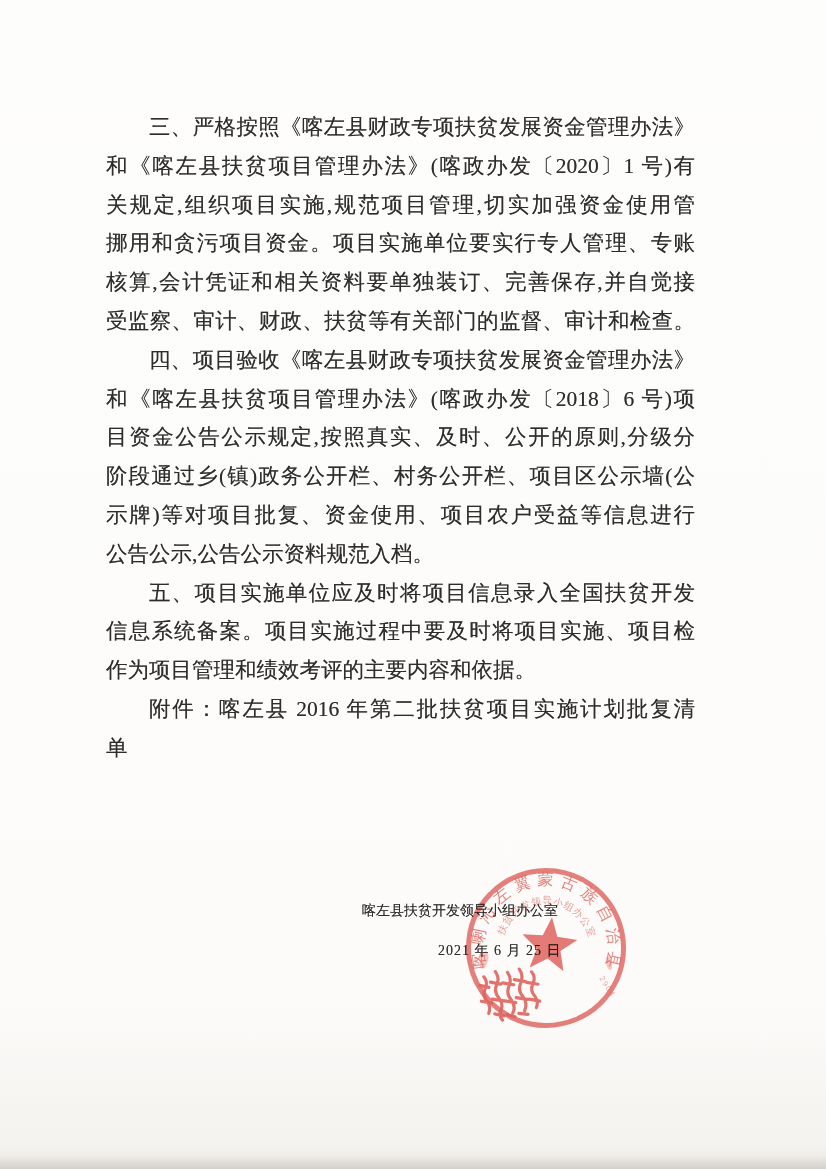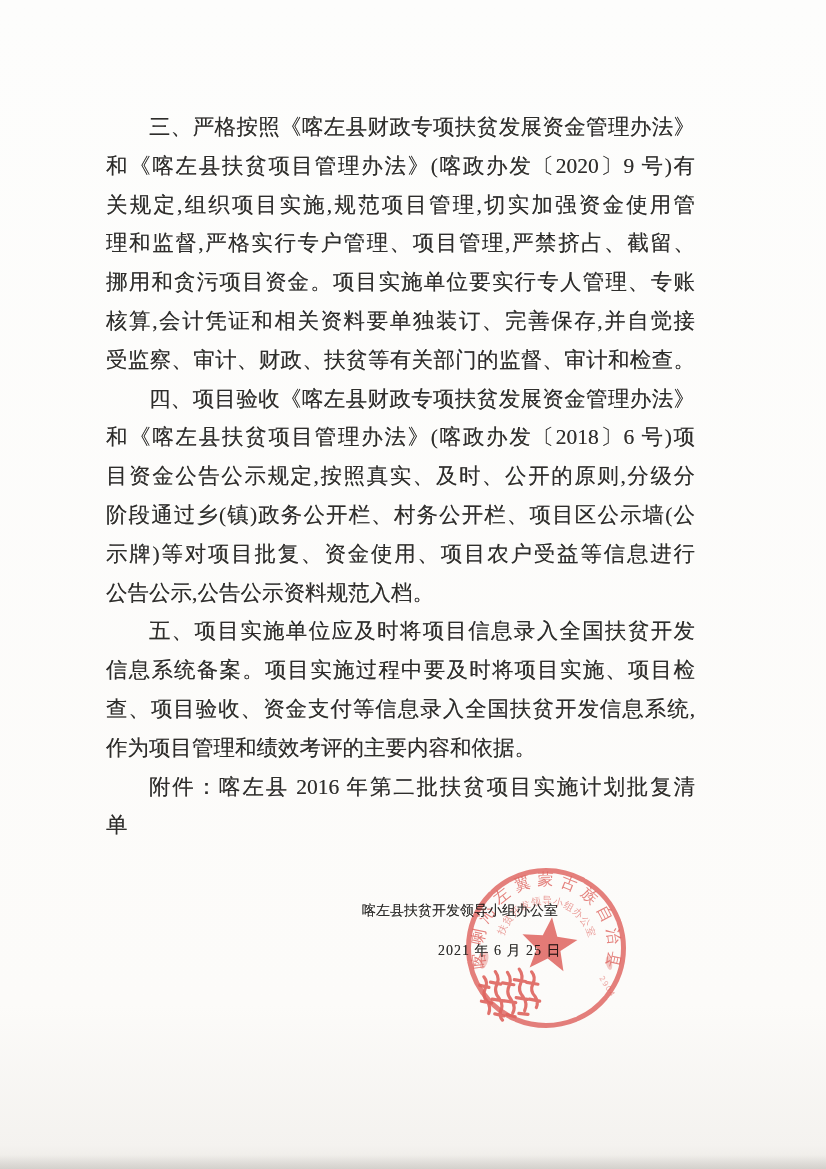--- a/index.html
+++ b/index.html
@@ -109,39 +109,37 @@
   .seal .blotch { fill: var(--seal, #dd4f4a); opacity: 0.35; }
 </style>
 </head>
 <body>
 
 <div class="page">
 
   <div class="doc-body">
       <div class="para">
         <div class="line indent">三、严格按照《喀左县财政专项扶贫发展资金管理办法》</div>
-        <div class="line">和《喀左县扶贫项目管理办法》(喀政办发〔2020〕9 号)有</div>
+        <div class="line">和《喀左县扶贫项目管理办法》(喀政办发〔2020〕1 号)有</div>
         <div class="line">关规定,组织项目实施,规范项目管理,切实加强资金使用管</div>
-        <div class="line">理和监督,严格实行专户管理、项目管理,严禁挤占、截留、</div>
         <div class="line">挪用和贪污项目资金。项目实施单位要实行专人管理、专账</div>
         <div class="line">核算,会计凭证和相关资料要单独装订、完善保存,并自觉接</div>
         <div class="line">受监察、审计、财政、扶贫等有关部门的监督、审计和检查。</div>
       </div>
       <div class="para">
         <div class="line indent">四、项目验收《喀左县财政专项扶贫发展资金管理办法》</div>
         <div class="line">和《喀左县扶贫项目管理办法》(喀政办发〔2018〕6 号)项</div>
         <div class="line">目资金公告公示规定,按照真实、及时、公开的原则,分级分</div>
         <div class="line">阶段通过乡(镇)政务公开栏、村务公开栏、项目区公示墙(公</div>
         <div class="line">示牌)等对项目批复、资金使用、项目农户受益等信息进行</div>
         <div class="line short">公告公示,公告公示资料规范入档。</div>
       </div>
       <div class="para">
         <div class="line indent">五、项目实施单位应及时将项目信息录入全国扶贫开发</div>
         <div class="line">信息系统备案。项目实施过程中要及时将项目实施、项目检</div>
-        <div class="line">查、项目验收、资金支付等信息录入全国扶贫开发信息系统,</div>
         <div class="line short">作为项目管理和绩效考评的主要内容和依据。</div>
       </div>
       <div class="para">
         <div class="line indent">附件：喀左县 2016 年第二批扶贫项目实施计划批复清</div>
         <div class="line short">单</div>
       </div>
     </div>
 
   <div class="sig-org">喀左县扶贫开发领导小组办公室</div>
   <div class="sig-date">2021 年 6 月 25 日</div>

